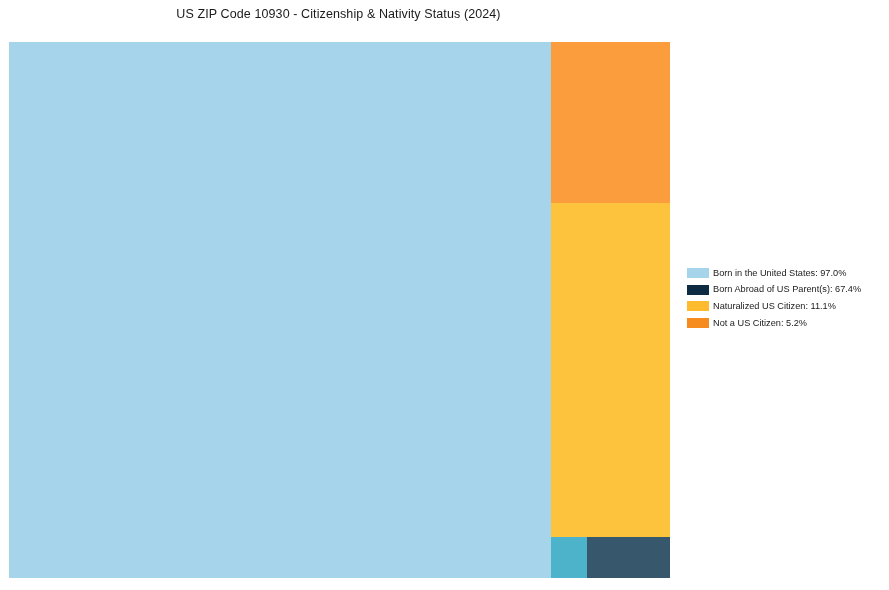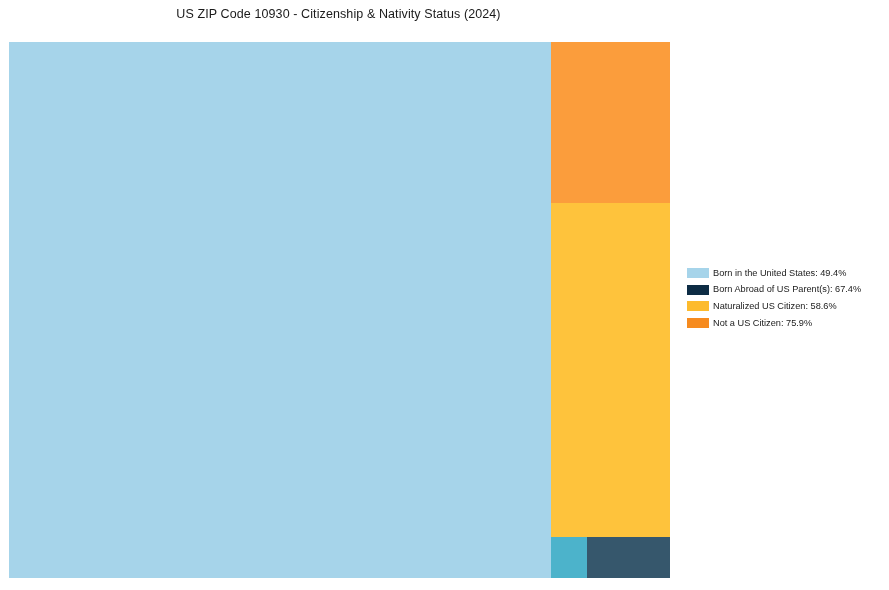--- a/index.html
+++ b/index.html
@@ -93,29 +93,29 @@
       <div class="treemap-tile" style="left: 542px; top: 0px; width: 119px; height: 161px; background: rgb(251, 157, 60);"></div>
       <div class="treemap-tile" style="left: 542px; top: 161px; width: 119px; height: 334px; background: rgb(254, 195, 60);"></div>
       <div class="treemap-tile" style="left: 542px; top: 495px; width: 36px; height: 41px; background: rgb(76, 179, 203);"></div>
       <div class="treemap-tile" style="left: 578px; top: 495px; width: 83px; height: 41px; background: rgb(54, 87, 108);"></div>
     </div>
 
   <div id="chart-legend">
 
   <div class="legend-entry">
         <span class="legend-swatch" style="background: rgb(166, 212, 234);"></span>
-        <span class="legend-label">Born in the United States: 49.4%</span>
+        <span class="legend-label">Born in the United States: 97.0%</span>
       </div>
       <div class="legend-entry">
         <span class="legend-swatch" style="background: rgb(13, 44, 68);"></span>
         <span class="legend-label">Born Abroad of US Parent(s): 67.4%</span>
       </div>
       <div class="legend-entry">
         <span class="legend-swatch" style="background: rgb(253, 187, 45);"></span>
-        <span class="legend-label">Naturalized US Citizen: 58.6%</span>
+        <span class="legend-label">Naturalized US Citizen: 11.1%</span>
       </div>
       <div class="legend-entry">
         <span class="legend-swatch" style="background: rgb(246, 139, 31);"></span>
-        <span class="legend-label">Not a US Citizen: 75.9%</span>
+        <span class="legend-label">Not a US Citizen: 5.2%</span>
       </div>
     </div>
 
 </div>
 
 </body></html>

